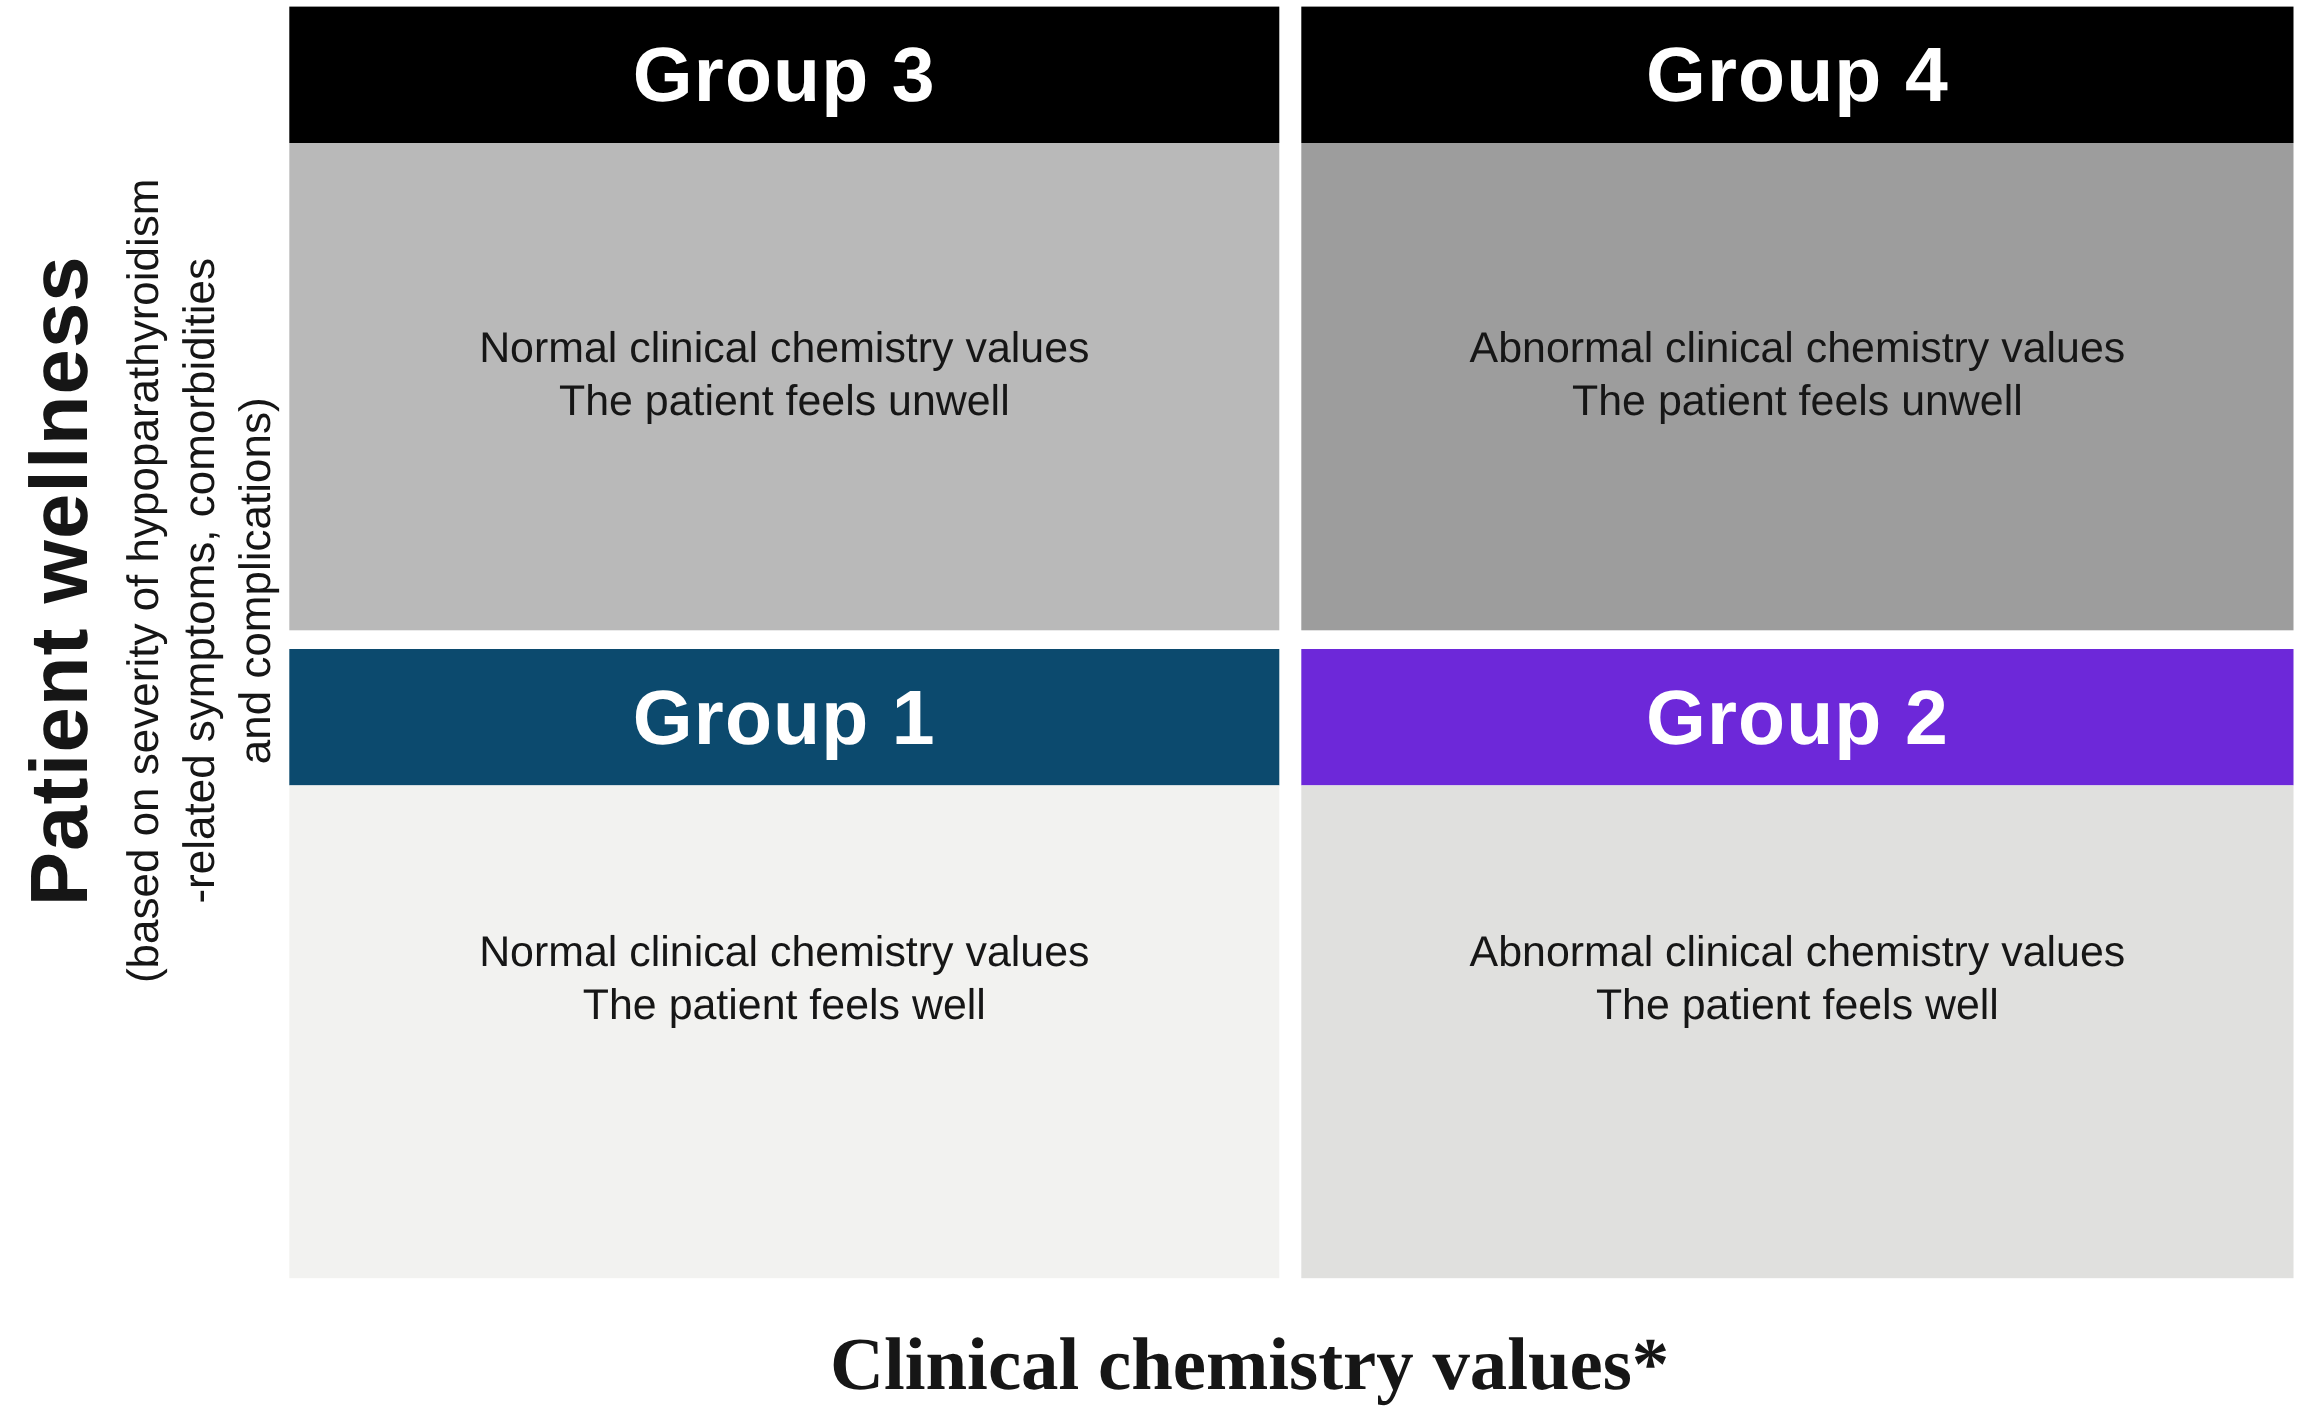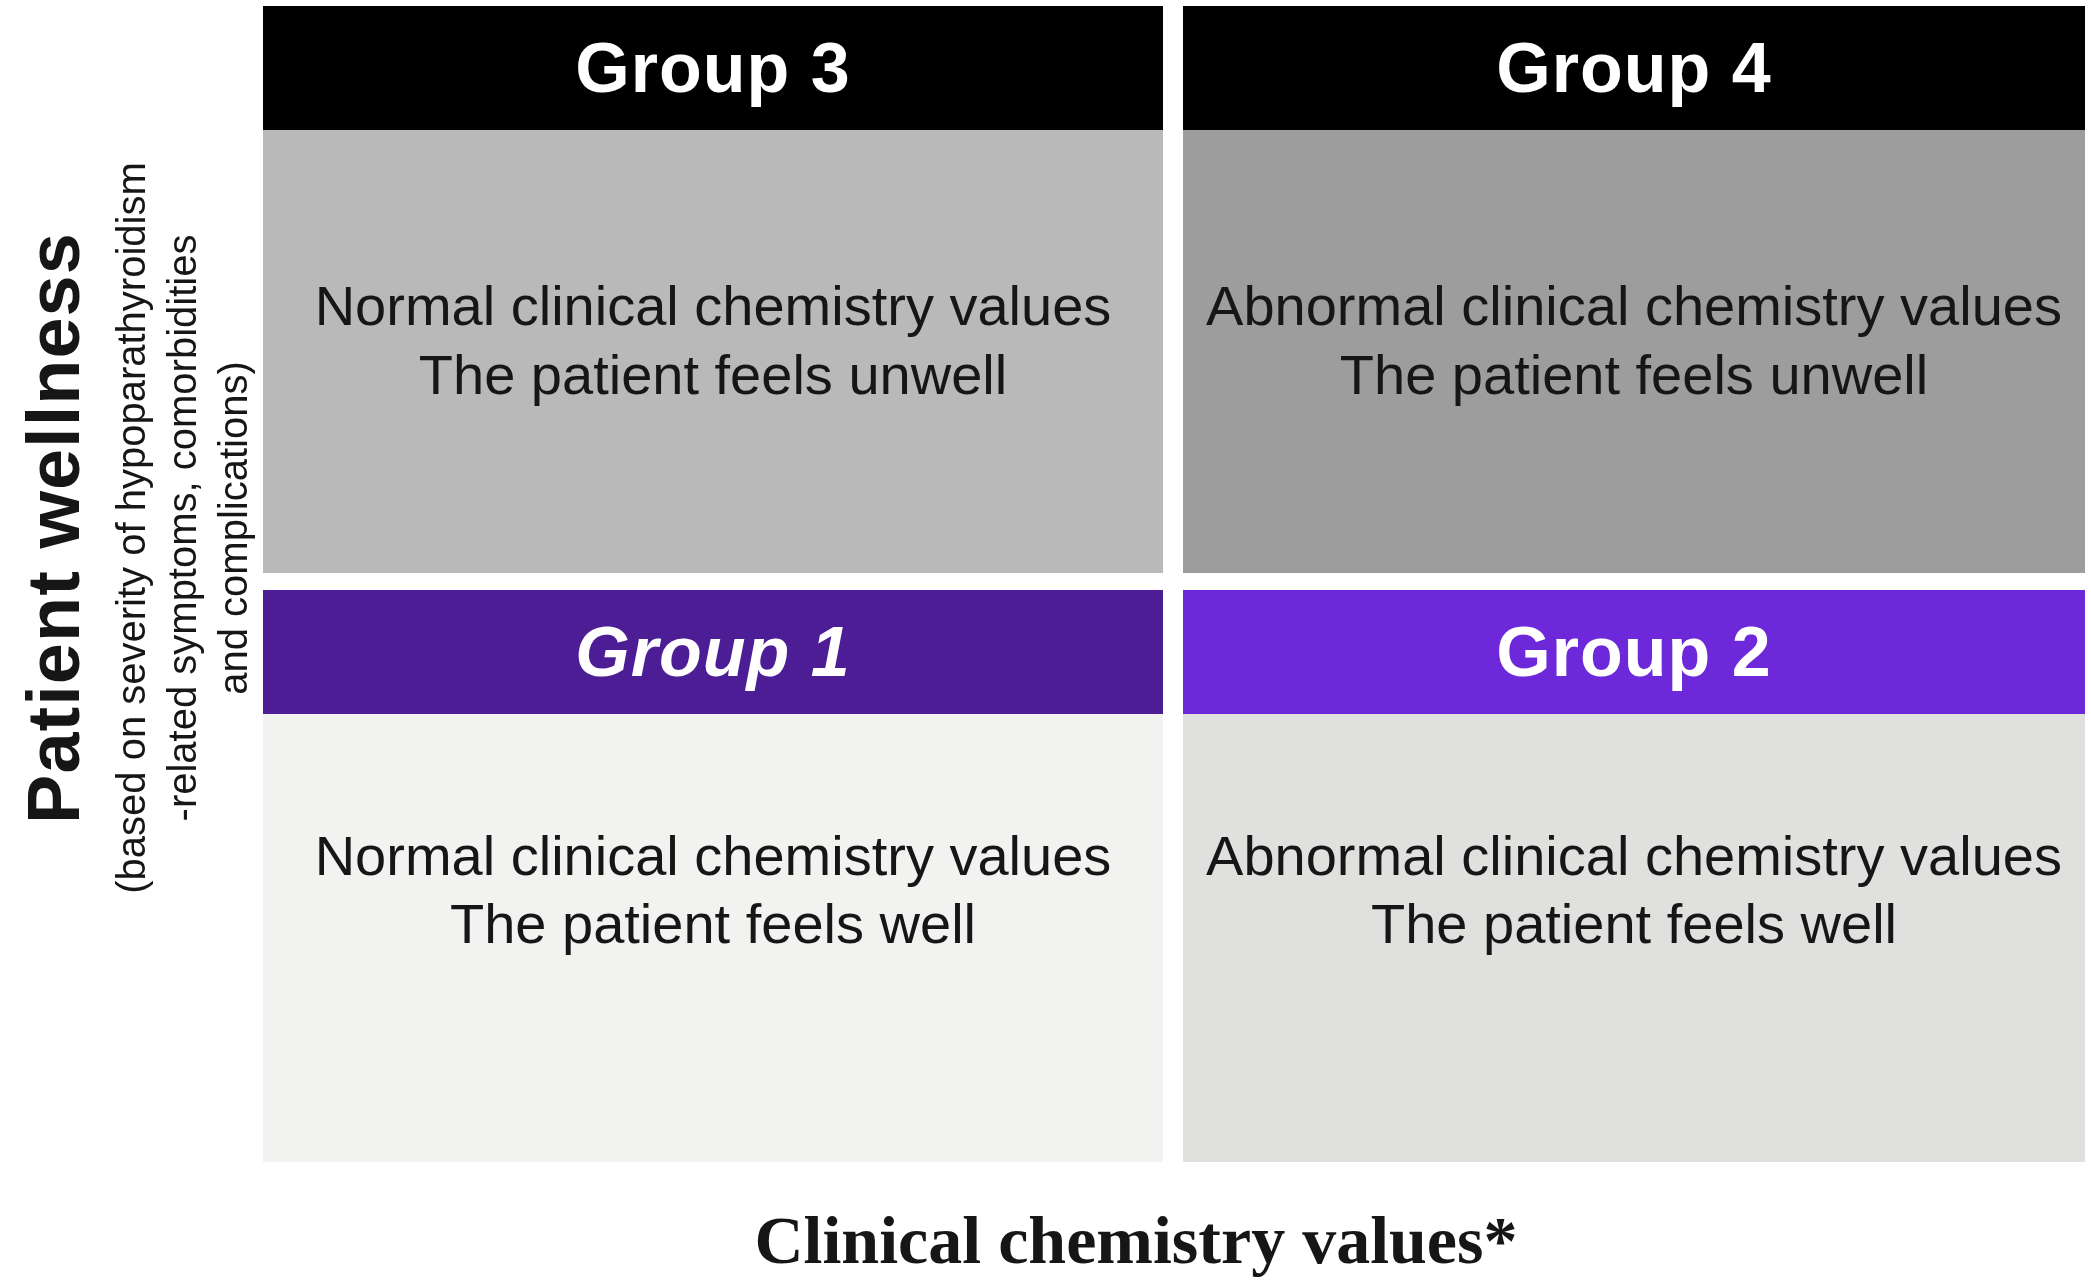--- a/index.html
+++ b/index.html
@@ -36,21 +36,21 @@
     font-weight: bold;
     letter-spacing: 1px;
   }
   .q-body {
     flex: 1 1 auto;
     display: flex;
     flex-direction: column;
     align-items: center;
     justify-content: center;
     text-align: center;
-    font-size: 56px;
+    font-size: 39px;
     line-height: 1.22;
   }
   .q-top .q-body { padding-bottom: 22px; }
   .q-bottom .q-body { padding-bottom: 96px; }
 
   
   .y-axis {
     position: absolute;
     left: 135px;
     top: 528px;
@@ -108,21 +108,21 @@
 
   <div class="quadrant q-tr q-top">
     <div class="q-header" style="background-color: rgb(0, 0, 0); color: rgb(255, 255, 255);">Group 4</div>
     <div class="q-body" style="background-color: rgb(157, 157, 157); color: rgb(22, 22, 22);">
       <div>Abnormal clinical chemistry values</div>
       <div>The patient feels unwell</div>
     </div>
   </div>
 
   <div class="quadrant q-bl q-bottom">
-    <div class="q-header" style="background-color: #4c1d95; color: rgb(255, 255, 255); font-style: italic;">Group 1</div>
+    <div class="q-header" style="background-color: #0c4a6e; color: rgb(255, 255, 255);">Group 1</div>
     <div class="q-body" style="background-color: rgb(242, 242, 240); color: rgb(22, 22, 22);">
       <div>Normal clinical chemistry values</div>
       <div>The patient feels well</div>
     </div>
   </div>
 
   <div class="quadrant q-br q-bottom">
     <div class="q-header" style="background-color: #6d28d9; color: rgb(255, 255, 255);">Group 2</div>
     <div class="q-body" style="background-color: rgb(224, 224, 222); color: rgb(22, 22, 22);">
       <div>Abnormal clinical chemistry values</div>

